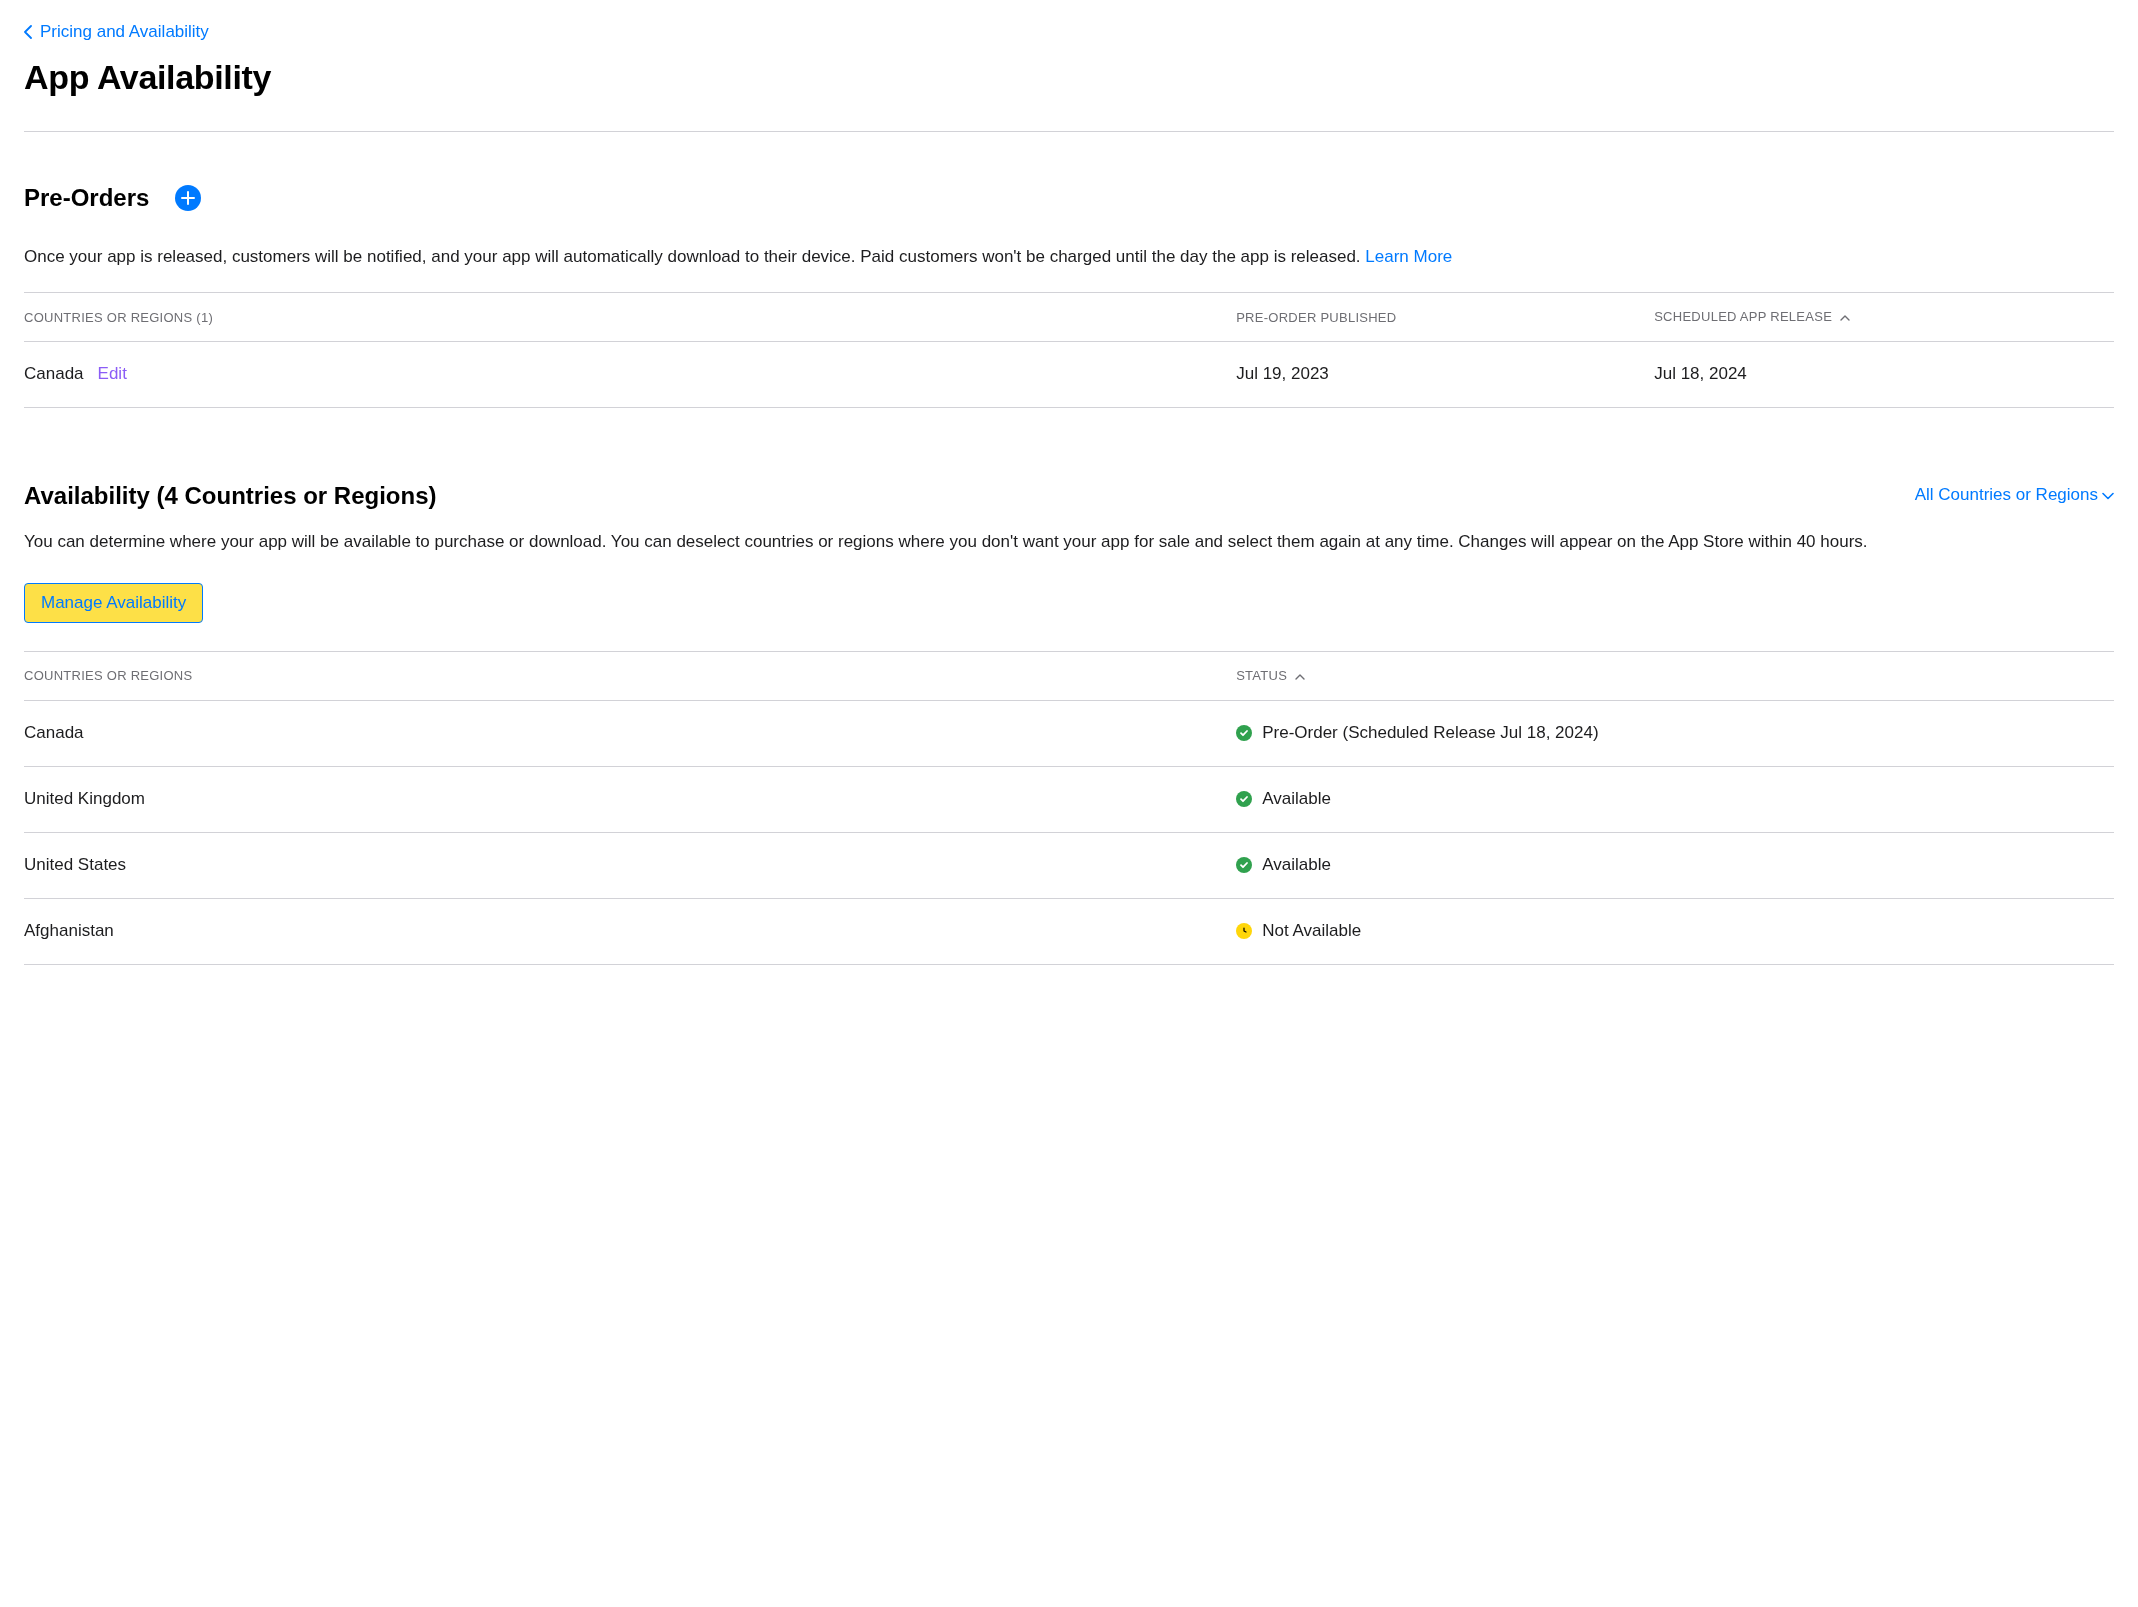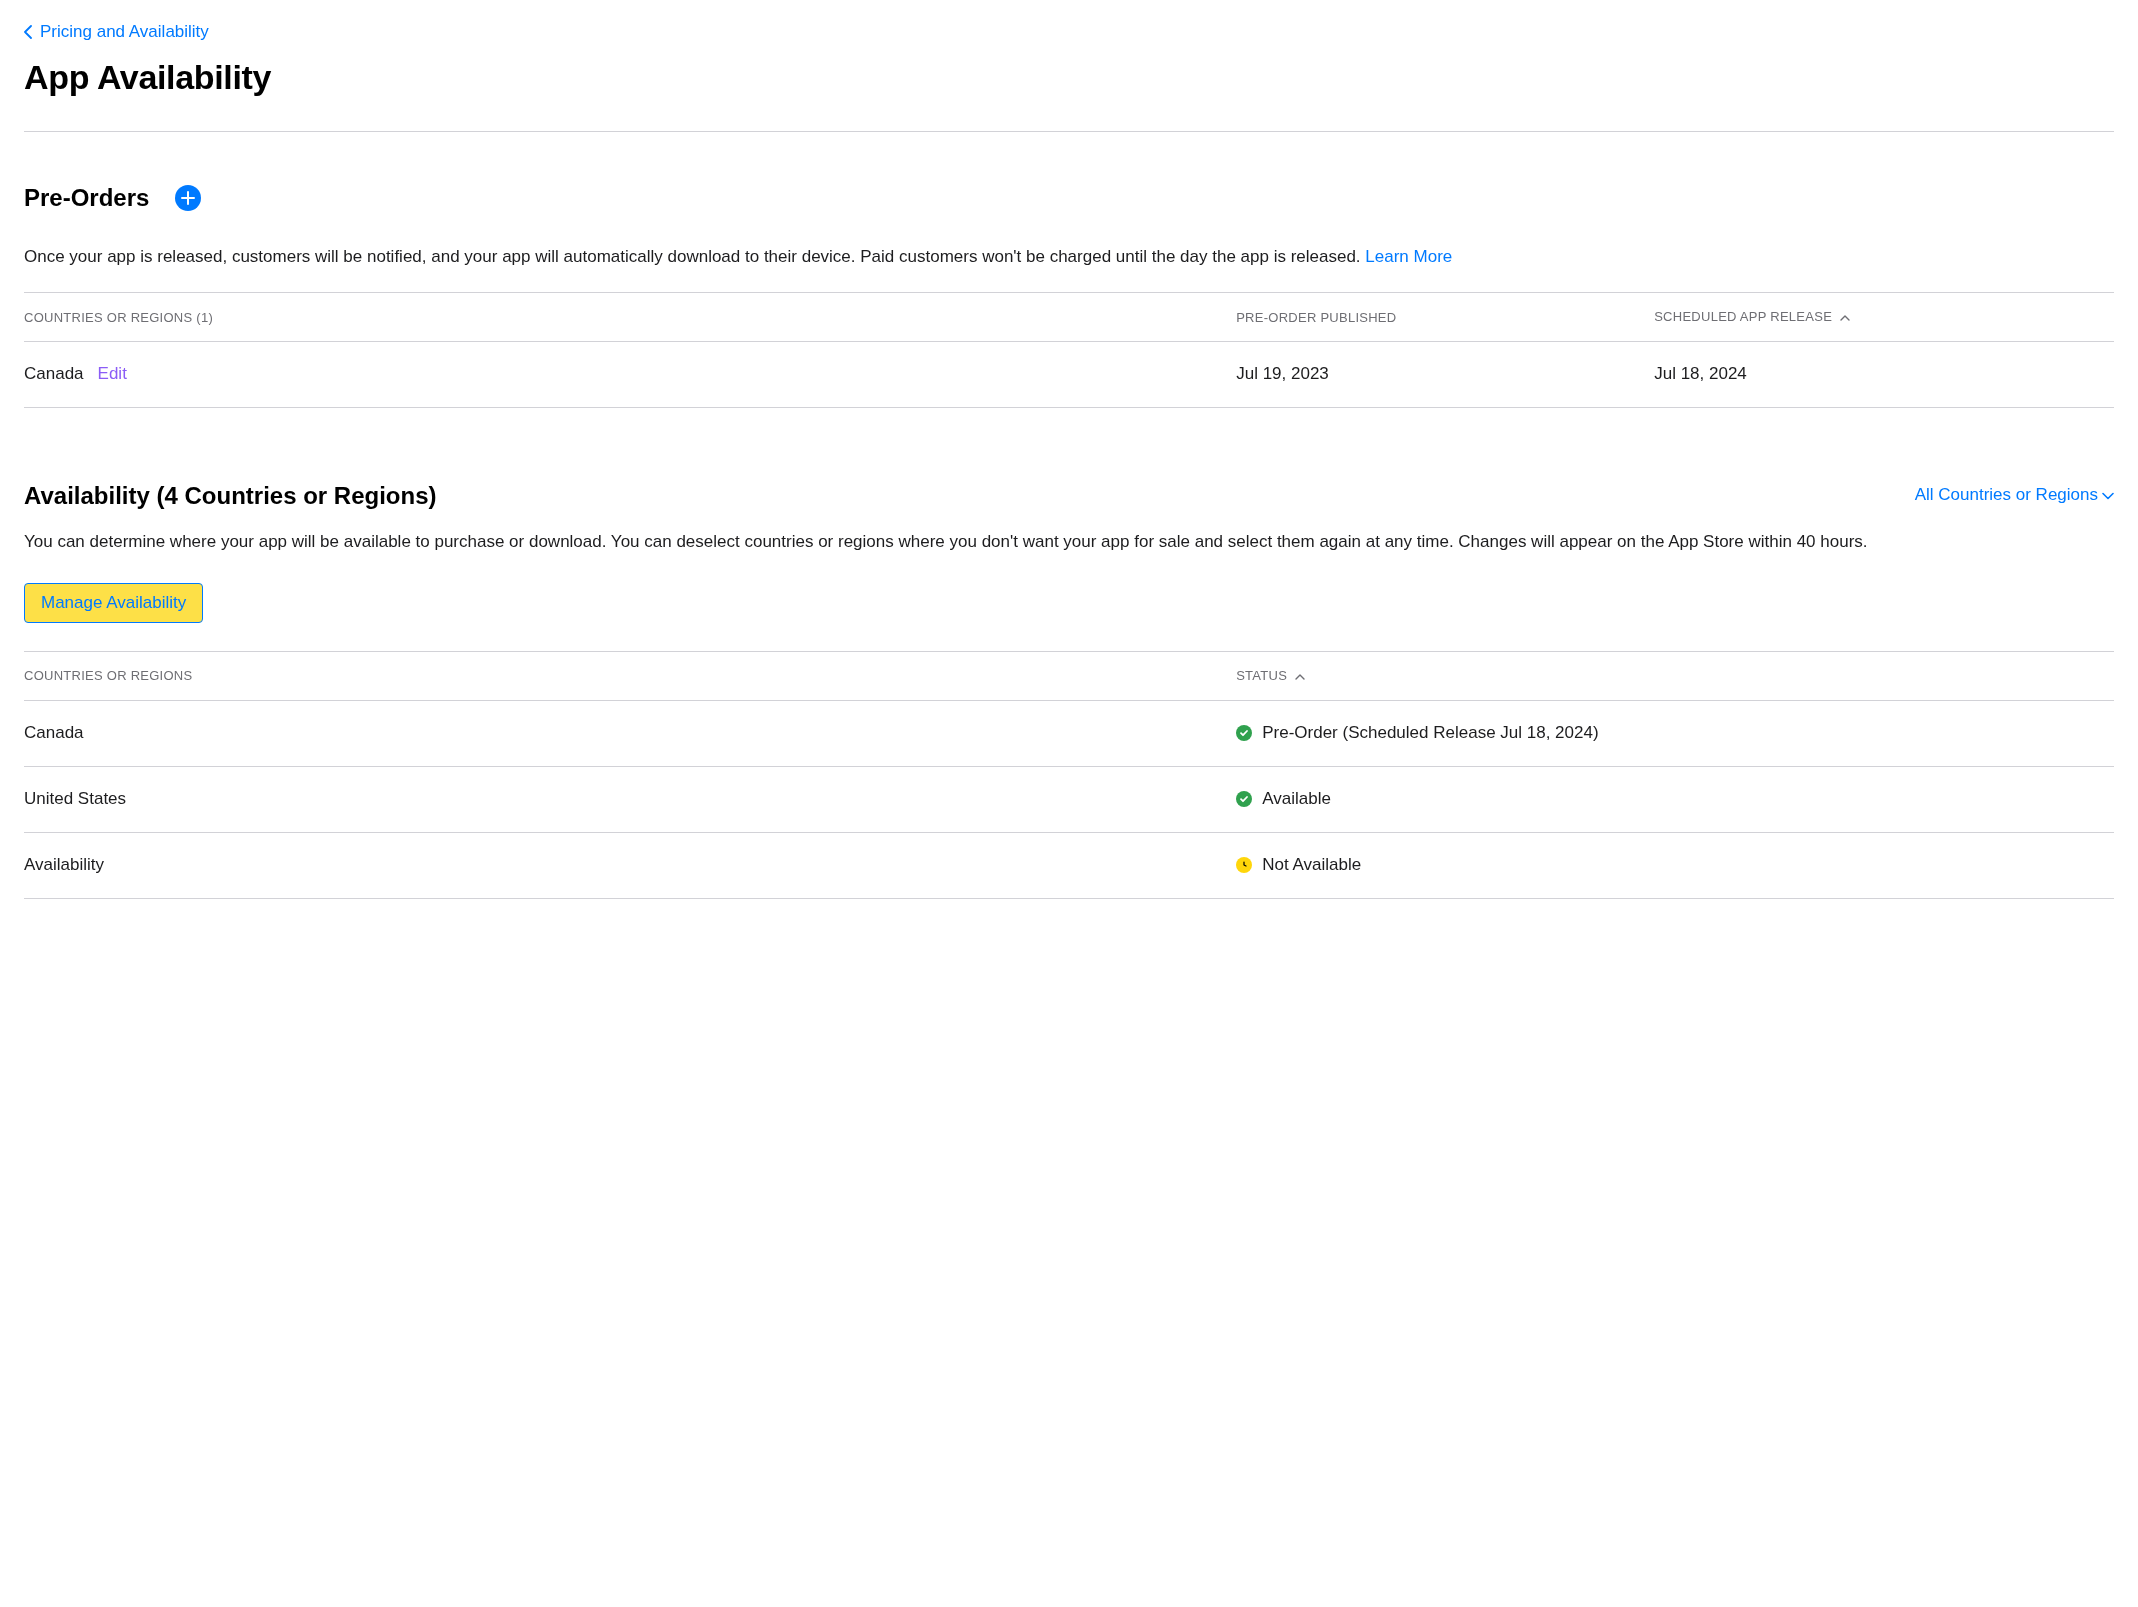--- a/index.html
+++ b/index.html
@@ -276,34 +276,47 @@
               <span class="status-icon ok">
                 <svg width="10" height="10" viewBox="0 0 10 10">
                   <path d="M2 5.2l2 2L8 3" stroke="#fff" stroke-width="1.8" fill="none" stroke-linecap="round" stroke-linejoin="round"></path>
                 </svg>
               </span>
               <span>Pre-Order (Scheduled Release Jul 18, 2024)</span>
             </div>
           </td>
         </tr>
         <tr>
+          <td>United Kingdom</td>
+          <td>
+            <div class="status-cell">
+              <span class="status-icon ok">
+                <svg width="10" height="10" viewBox="0 0 10 10">
+                  <path d="M2 5.2l2 2L8 3" stroke="#fff" stroke-width="1.8" fill="none" stroke-linecap="round" stroke-linejoin="round"></path>
+                </svg>
+              </span>
+              <span>Available</span>
+            </div>
+          </td>
+        </tr>
+        <tr>
           <td>United States</td>
           <td>
             <div class="status-cell">
               <span class="status-icon ok">
                 <svg width="10" height="10" viewBox="0 0 10 10">
                   <path d="M2 5.2l2 2L8 3" stroke="#fff" stroke-width="1.8" fill="none" stroke-linecap="round" stroke-linejoin="round"></path>
                 </svg>
               </span>
               <span>Available</span>
             </div>
           </td>
         </tr>
         <tr>
-          <td>Availability</td>
+          <td>Afghanistan</td>
           <td>
             <div class="status-cell">
               <span class="status-icon warn">
                 <svg width="10" height="10" viewBox="0 0 10 10">
                   <path d="M5 2v3l2 1" stroke="#000" stroke-width="1.2" fill="none" stroke-linecap="round" stroke-linejoin="round"></path>
                 </svg>
               </span>
               <span>Not Available</span>
             </div>
           </td>

